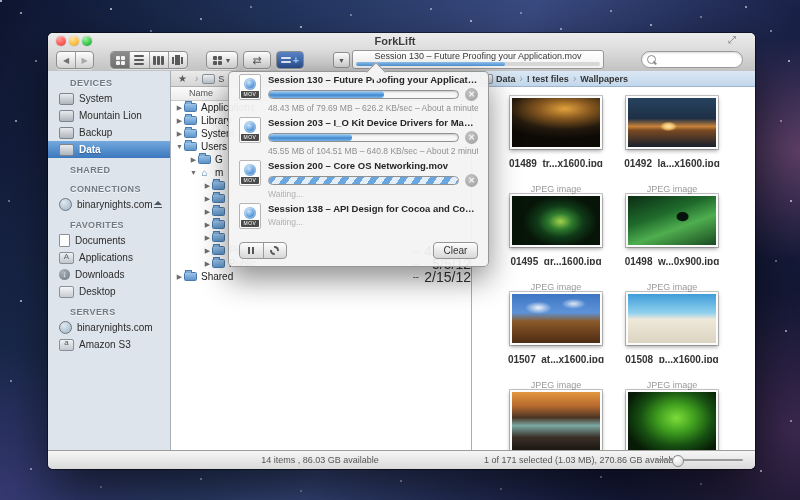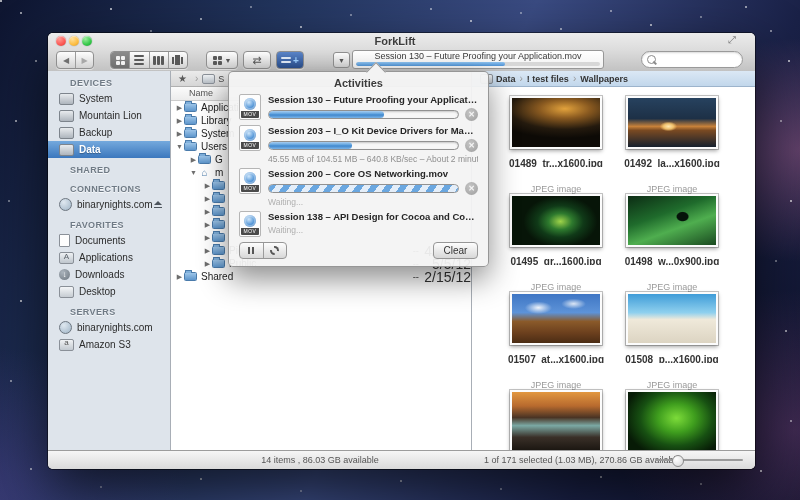--- a/index.html
+++ b/index.html
@@ -504,35 +504,35 @@
       <div class="lstatus">14 items , 86.03 GB available</div>
       <div class="rstatus">1 of 171 selected  (1.03 MB), 270.86 GB available</div>
       <div class="slider">
         <div class="knob" style="left: 25%;"></div>
       </div>
     </div>
   </div>
 
   <div class="popover">
     <div class="poparrow"></div>
-    <div class="poptitle">Activities</div>
     <div class="aitems">
       <div class="aitem">
         <span class="movicon">
             <span class="q"></span>
             <span class="band">MOV</span>
           </span>
         <div class="abody">
           <div class="aname">Session 130 – Future Proofing your Application.mov</div>
           <div class="barrow">
               <div class="bar">
                 <div class="fill" style="width: 61%;"></div>
               </div>
               <span class="xbtn">✕</span>
             </div>
+          <div class="adetail">48.43 MB of 79.69 MB – 626.2 KB/sec – About a minute</div>
         </div>
       </div>
       <div class="aitem">
         <span class="movicon">
             <span class="q"></span>
             <span class="band">MOV</span>
           </span>
         <div class="abody">
           <div class="aname">Session 203 – I_O Kit Device Drivers for Mac OS X.mov</div>
           <div class="barrow">

